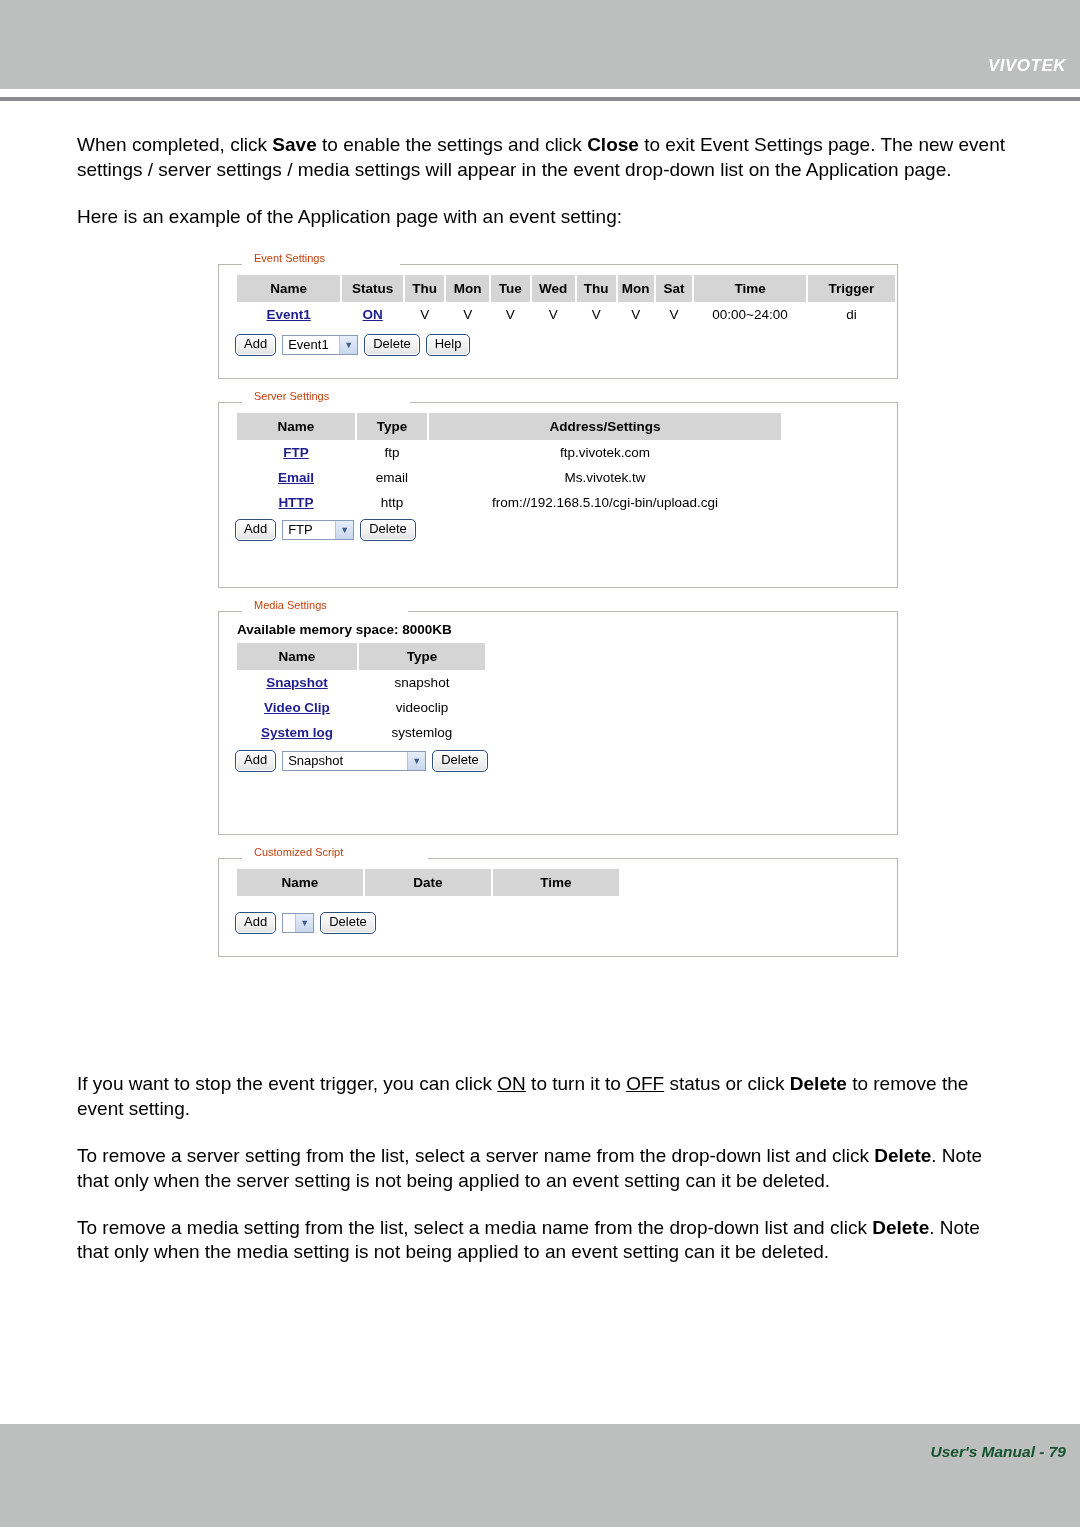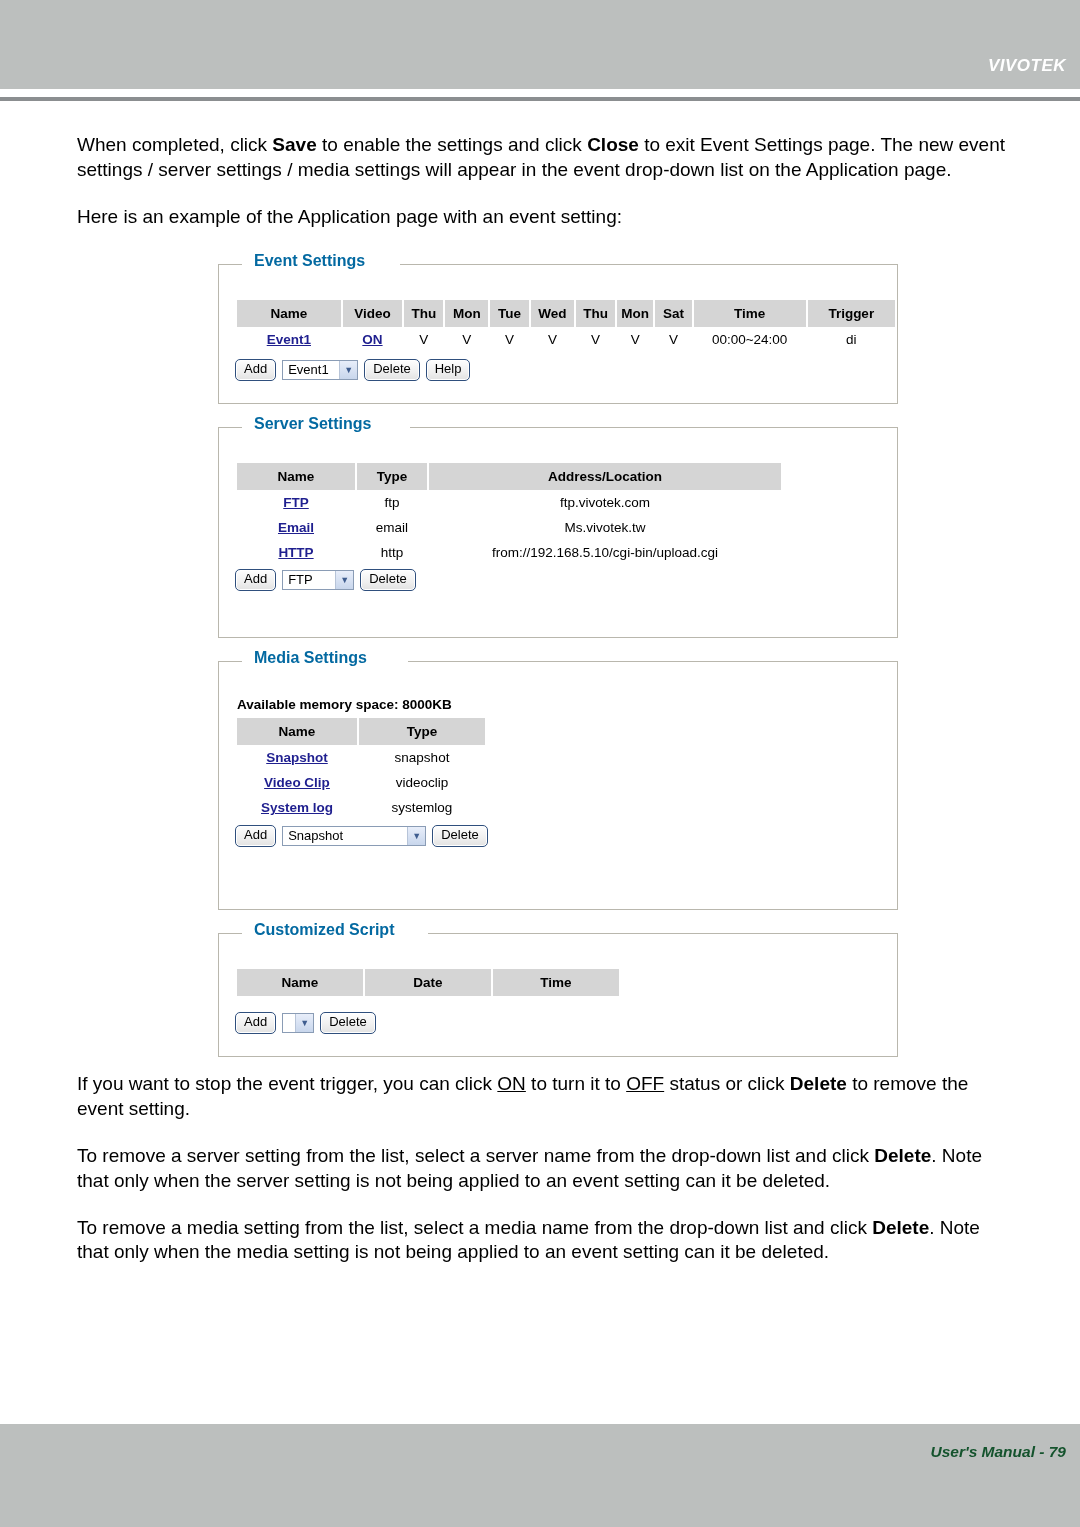--- a/index.html
+++ b/index.html
@@ -83,28 +83,28 @@
     right: -1px; top: 0;
     height: 1px;
     background: #b9b7ad;
   }
   .legend {
     position: absolute;
     top: -11px;
     left: 28px;
     background: #fff;
     padding: 0 7px;
-    color: #0369a1;
-    font-weight: bold;
-    font-size: 16px;
+    color: #c2410c;
+    font-weight: normal;
+    font-size: 11px;
     line-height: 1;
     white-space: nowrap;
   }
   .panel-body {
-    padding: 36px 0 0 16px;
+    padding: 11px 0 0 16px;
   }
 
   table.grid {
     border-collapse: separate;
     border-spacing: 2px 0;
     font-size: 13.5px;
   }
   table.grid th {
     background: #d5d5d5;
     font-weight: bold;
@@ -221,21 +221,21 @@
 
   <div class="panel">
     <span class="top-border-left"></span>
     <span class="top-border-right" style="width:calc(100% - 180px)"></span>
     <div class="legend">Event Settings</div>
     <div class="panel-body">
       <table class="grid">
         <thead>
           <tr>
             <th style="width:118px">Name</th>
-            <th style="width:58px">Video</th>
+            <th style="width:58px">Status</th>
             <th style="width:34px">Thu</th>
             <th style="width:38px">Mon</th>
             <th style="width:34px">Tue</th>
             <th style="width:38px">Wed</th>
             <th style="width:34px">Thu</th>
             <th style="width:28px">Mon</th>
             <th style="width:32px">Sat</th>
             <th style="width:116px">Time</th>
             <th style="width:94px">Trigger</th>
           </tr>
@@ -271,21 +271,21 @@
   <div class="panel">
     <span class="top-border-left"></span>
     <span class="top-border-right" style="width:calc(100% - 190px)"></span>
     <div class="legend">Server Settings</div>
     <div class="panel-body">
       <table class="grid">
         <thead>
           <tr>
             <th style="width:110px">Name</th>
             <th style="width:62px">Type</th>
-            <th style="width:344px">Address/Location</th>
+            <th style="width:344px">Address/Settings</th>
           </tr>
         </thead>
         <tbody>
           <tr>
             <td><a class="lnk" href="#">FTP</a></td>
             <td>ftp</td>
             <td>ftp.vivotek.com</td>
           </tr>
           <tr>
             <td><a class="lnk" href="#">Email</a></td>

